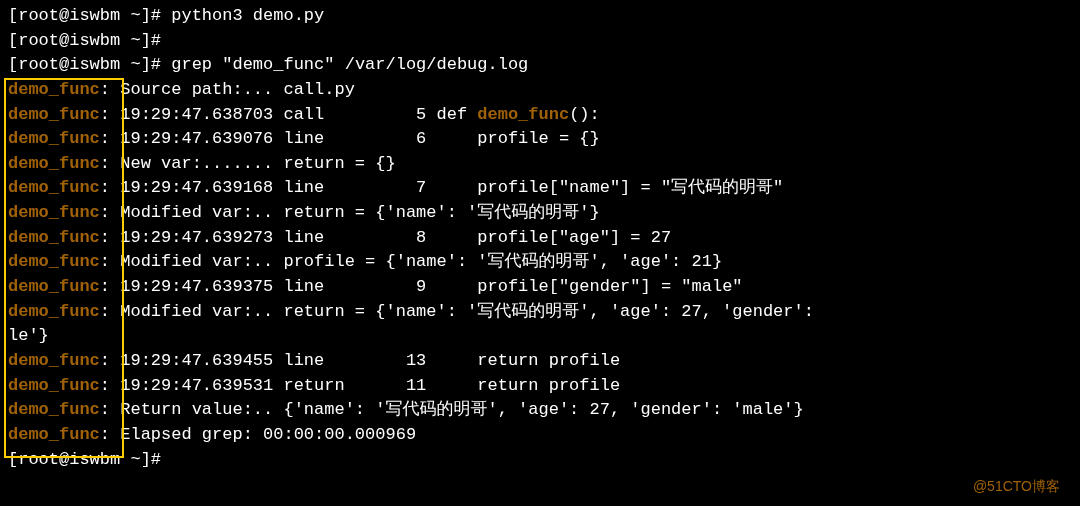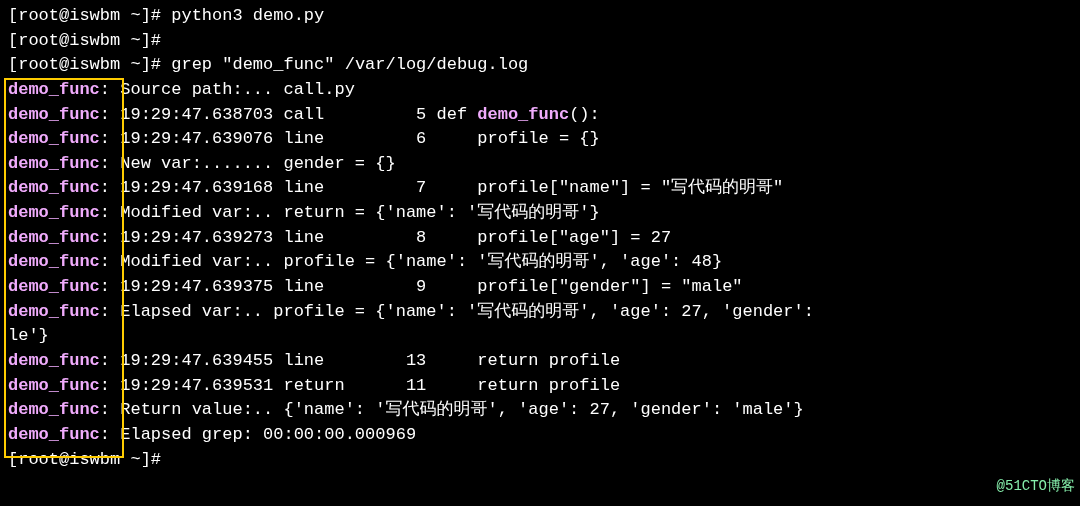--- a/index.html
+++ b/index.html
@@ -9,56 +9,56 @@
     color: #fff;
     font-family: "Courier New", monospace;
     font-size: 17px;
     line-height: 1.45;
     width: 1080px;
     height: 506px;
     box-sizing: border-box;
     position: relative;
   }
   .line { white-space: pre; }
-  .red { color: #f0abfc; font-weight: bold; }
+  .red { color: #a16207; font-weight: bold; }
   .hl-box {
     position: absolute;
     border: 2px solid #ffcc00;
     left: 4px;
     top: 78px;
     width: 116px;
     height: 376px;
     pointer-events: none;
   }
   .watermark {
     position: absolute;
-    right: 5px;
+    right: 20px;
     bottom: 10px;
-    color: #86efac;
+    color: #a16207;
     font-size: 14px;
-    font-family: Liberation Mono, monospace;
+    font-family: Liberation Sans, sans-serif;
   }
 </style>
 </head>
 <body>
 
 <div class="line">[<span>root</span>@<span>iswbm</span> <span>~</span>]# <span>python3 demo.py</span></div>
 <div class="line">[<span>root</span>@<span>iswbm</span> <span>~</span>]# <span></span></div>
 <div class="line">[<span>root</span>@<span>iswbm</span> <span>~</span>]# <span>grep "demo_func" /var/log/debug.log</span></div>
 
 <div class="line"><span class="red">demo_func</span>:<span> Source path:... call.py</span></div>
 <div class="line"><span class="red">demo_func</span>:<span> 19:29:47.638703 call         5 def </span><span class="red">demo_func</span><span>():</span></div>
 <div class="line"><span class="red">demo_func</span>:<span> 19:29:47.639076 line         6     profile = {}</span></div>
-<div class="line"><span class="red">demo_func</span>:<span> New var:....... gender = {}</span></div>
+<div class="line"><span class="red">demo_func</span>:<span> New var:....... return = {}</span></div>
 <div class="line"><span class="red">demo_func</span>:<span> 19:29:47.639168 line         7     profile["name"] = "写代码的明哥"</span></div>
 <div class="line"><span class="red">demo_func</span>:<span> Modified var:.. return = {'name': '写代码的明哥'}</span></div>
 <div class="line"><span class="red">demo_func</span>:<span> 19:29:47.639273 line         8     profile["age"] = 27</span></div>
-<div class="line"><span class="red">demo_func</span>:<span> Modified var:.. profile = {'name': '写代码的明哥', 'age': 48}</span></div>
+<div class="line"><span class="red">demo_func</span>:<span> Modified var:.. profile = {'name': '写代码的明哥', 'age': 21}</span></div>
 <div class="line"><span class="red">demo_func</span>:<span> 19:29:47.639375 line         9     profile["gender"] = "male"</span></div>
-<div class="line"><span class="red">demo_func</span>:<span> Elapsed var:.. profile = {'name': '写代码的明哥', 'age': 27, 'gender':</span></div>
+<div class="line"><span class="red">demo_func</span>:<span> Modified var:.. return = {'name': '写代码的明哥', 'age': 27, 'gender':</span></div>
 <div class="line"><span>le'}</span></div>
 <div class="line"><span class="red">demo_func</span>:<span> 19:29:47.639455 line        13     return profile</span></div>
 <div class="line"><span class="red">demo_func</span>:<span> 19:29:47.639531 return      11     return profile</span></div>
 <div class="line"><span class="red">demo_func</span>:<span> Return value:.. {'name': '写代码的明哥', 'age': 27, 'gender': 'male'}</span></div>
 <div class="line"><span class="red">demo_func</span>:<span> Elapsed grep: 00:00:00.000969</span></div>
 
 <div class="line">[<span>root</span>@<span>iswbm</span> <span>~</span>]# </div>
 
 <div class="hl-box"></div>
 <div class="watermark">@51CTO博客</div>

